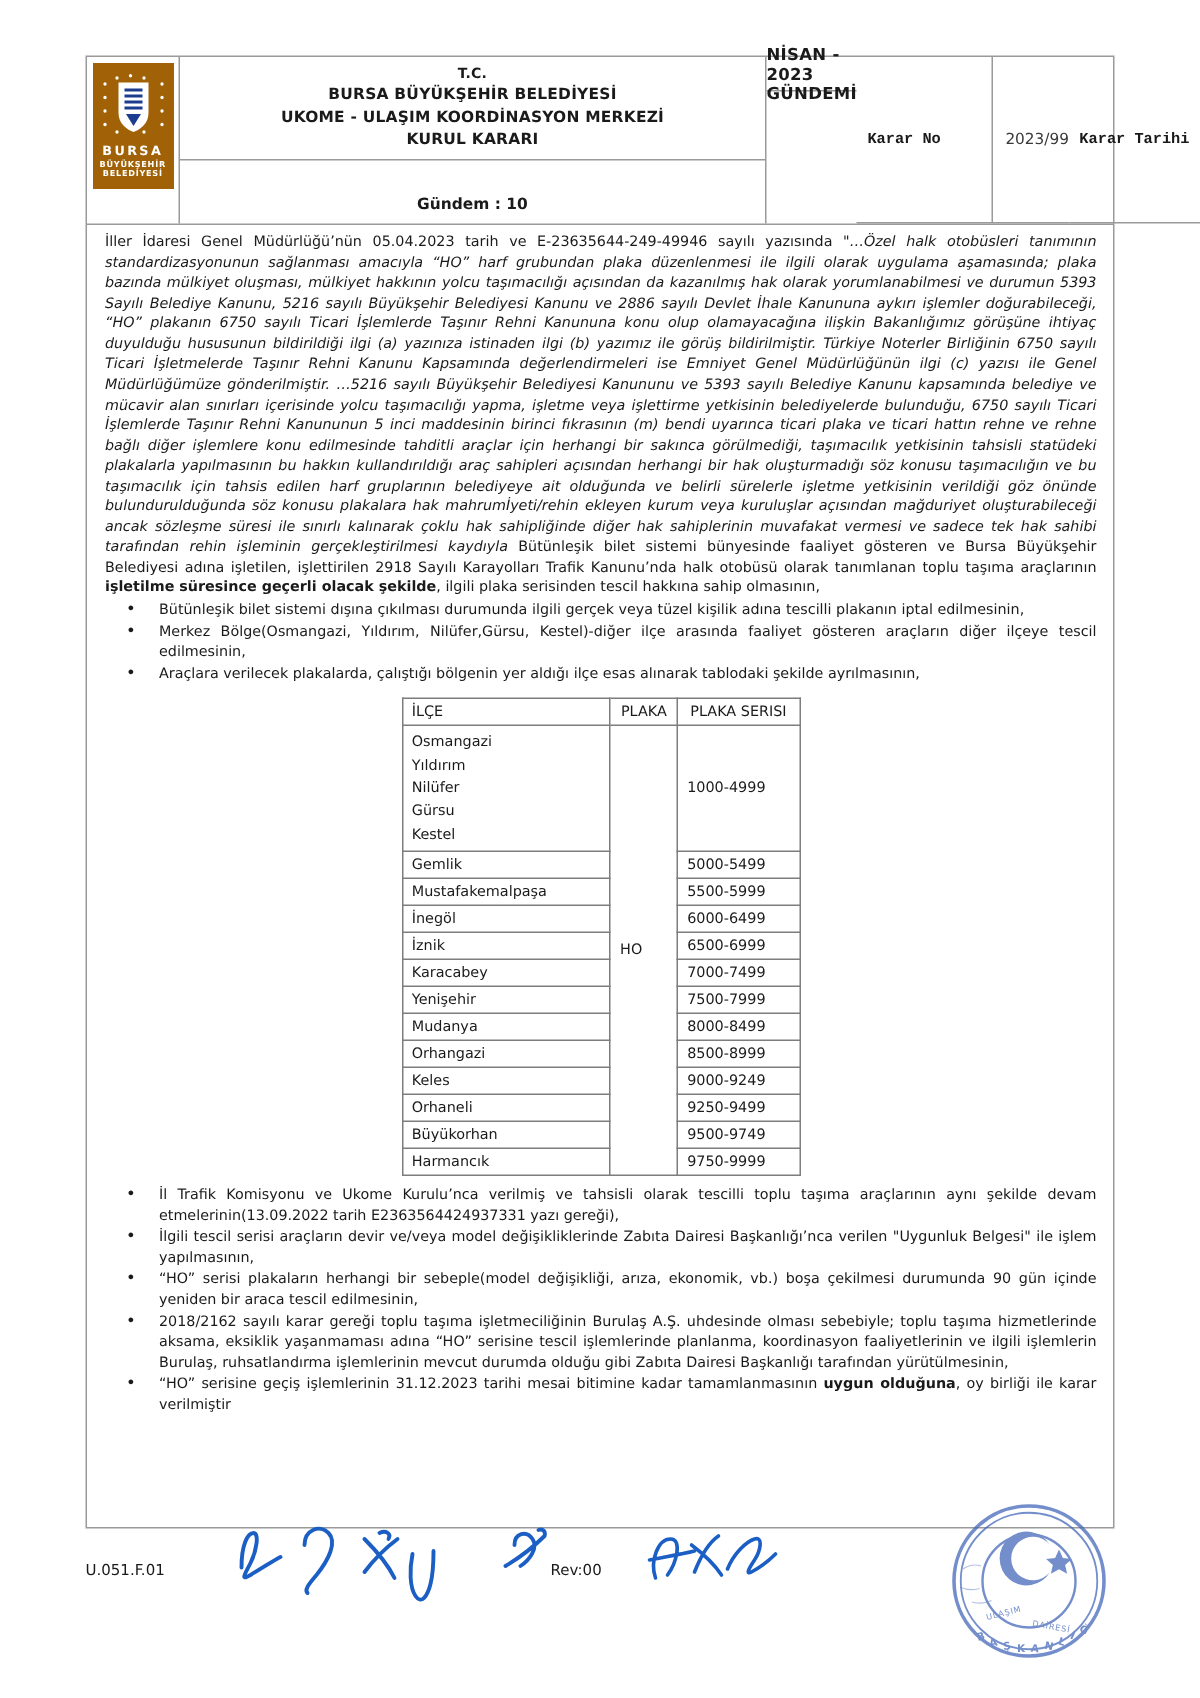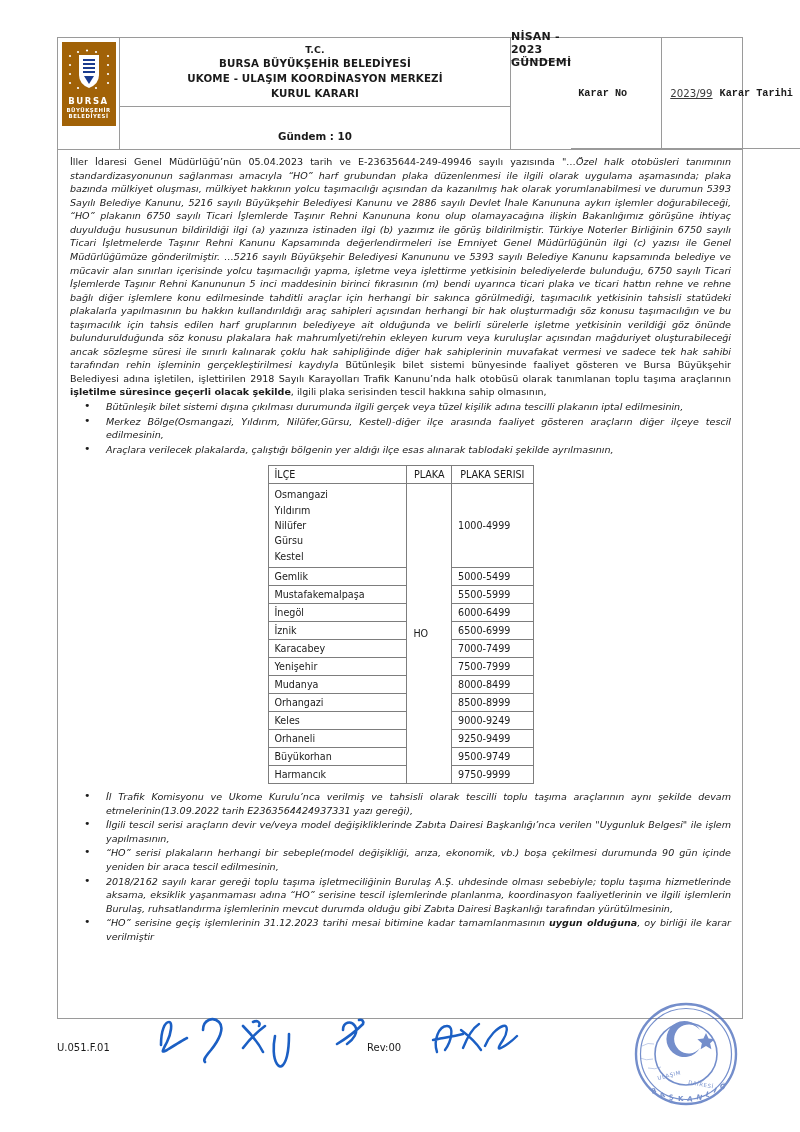--- a/index.html
+++ b/index.html
@@ -79,41 +79,41 @@
   .hr-k{
     width:91px;flex:0 0 91px;
     border-right:1px solid #9a9a9a;
     box-sizing:border-box;
     display:flex;align-items:center;
     padding-left:7px;
     font-weight:bold;font-size:10.2px;font-family:Liberation Mono, monospace;
   }
   .hr-v{
     flex:1 1 auto;display:flex;align-items:center;padding-left:8px;
-    font-size:10.2px;color:#3a3a3a;text-decoration:underline;
+    font-size:10.2px;color:#3a3a3a;
   }
 
   
   .body{
     border-top:1px solid #9a9a9a;
     padding:5px 11px 0 12px;
     box-sizing:border-box;
   }
   p.para{
     margin:0;
     font-size:9.55px;
     line-height:13.55px;
     text-align:justify;
     text-justify:inter-word;
     color:#1a1a1a;
   }
   .it{font-style:italic;}
   .bd{font-weight:bold;}
 
-  ul.bl{margin:0;padding:0;list-style:none;font-style:italic;}
+  ul.bl{margin:0;padding:0;list-style:none;}
   ul.bl li{
     position:relative;
     padding-left:36px;
     font-size:9.55px;
     line-height:13.55px;
     text-align:justify;
     margin-top:1px;
   }
   ul.bl li::before{
     content:"\2022";

